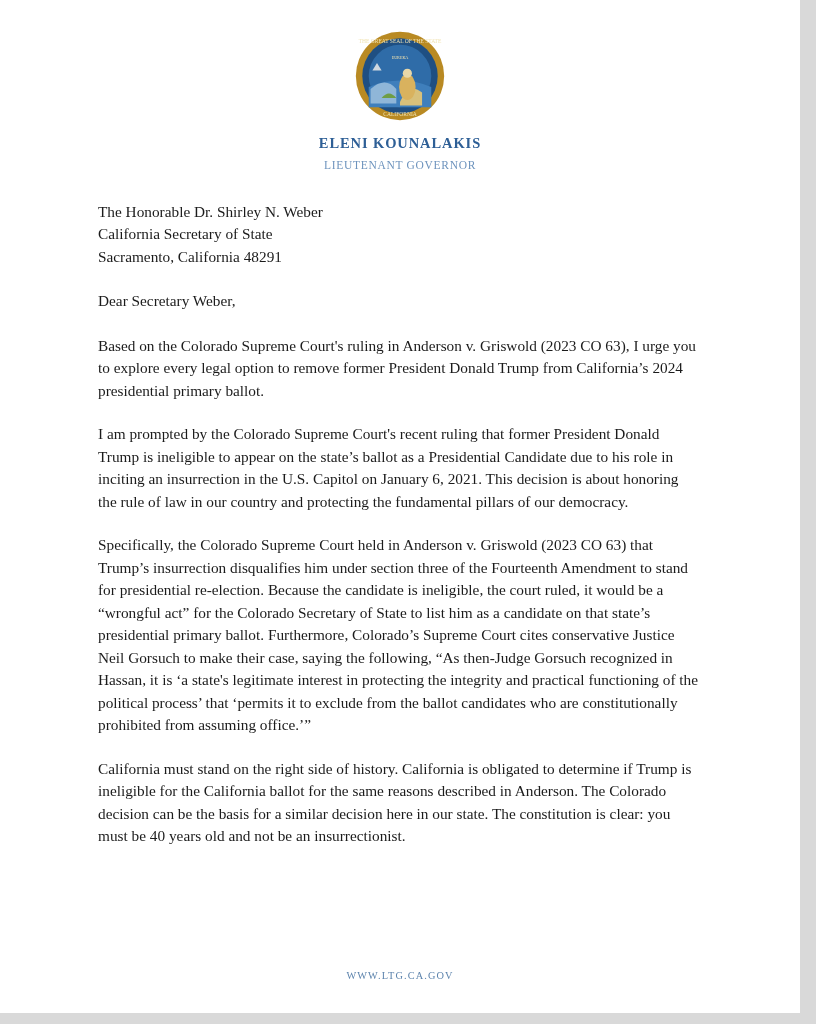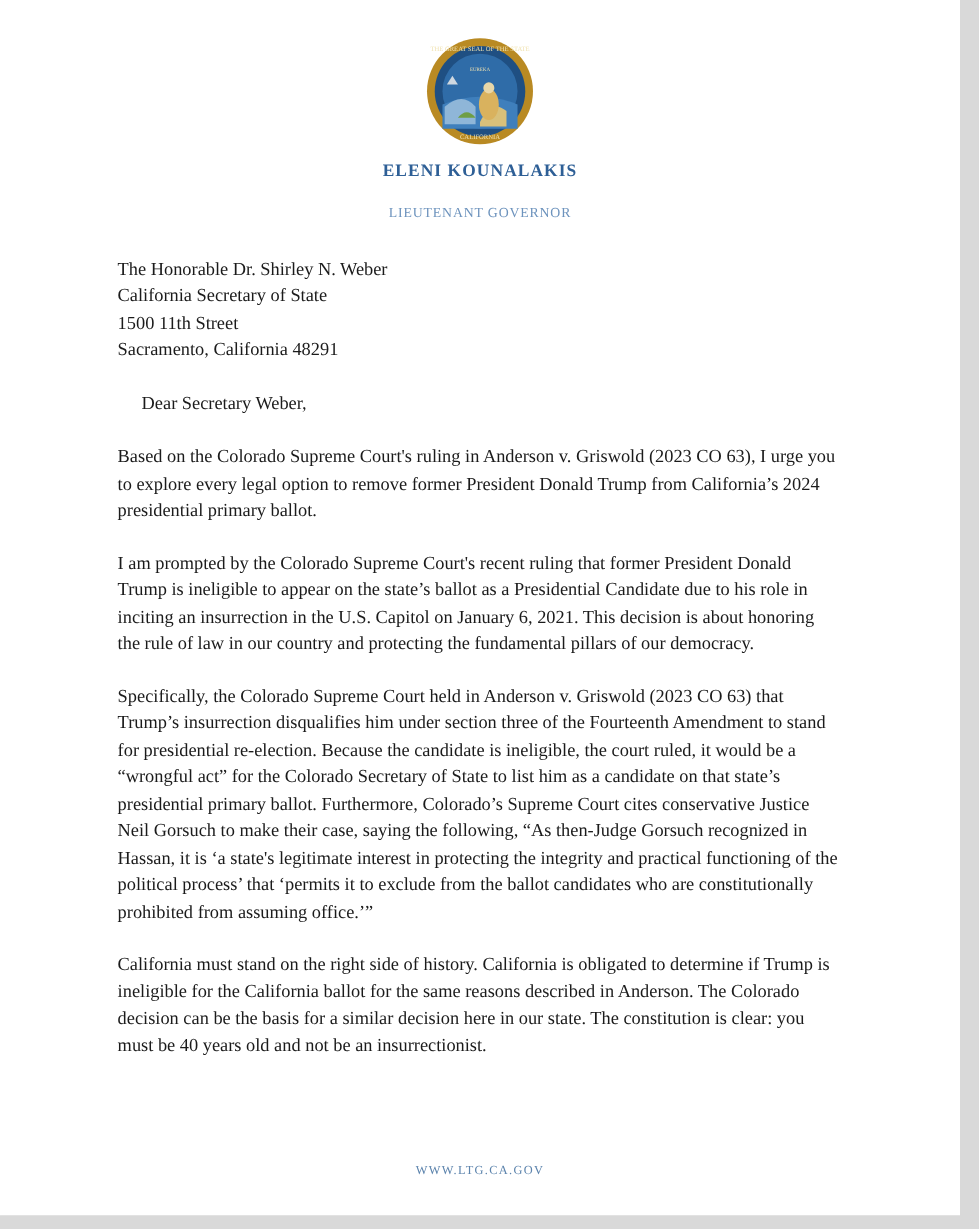--- a/index.html
+++ b/index.html
@@ -41,21 +41,21 @@
   }
   .lh-name {
     margin-top: 13px;
     font-family: "Liberation Serif", serif;
     font-weight: bold;
     font-size: 14.5px;
     letter-spacing: 0.9px;
     color: #2e5f96;
   }
   .lh-title {
-    margin-top: 20px;
+    margin-top: 7px;
     font-family: "Liberation Serif", serif;
     font-size: 11.5px;
     letter-spacing: 0.7px;
     color: #6d93bd;
   }
 
   
   .letter-body {
     margin: 30px 100px 0 98px;
     font-size: 15.3px;
@@ -68,21 +68,20 @@
   }
   .addr-line {
     display: block;
   }
   .address {
     margin-bottom: 22px;
     margin-top: 24px;
   }
   .salutation {
     margin-bottom: 22px;
-    margin-left: 20px;
   }
   .para {
     margin-bottom: 21px;
     text-align: left;
   }
   .para:last-child {
     margin-bottom: 0;
   }
 
   
@@ -146,21 +145,20 @@
       </svg>
       <div class="lh-name">ELENI KOUNALAKIS</div>
       <div class="lh-title">LIEUTENANT GOVERNOR</div>
     </div>
 
     <div class="letter-body">
 
       <div class="address">
         <span class="addr-line">The Honorable Dr. Shirley N. Weber</span>
         <span class="addr-line">California Secretary of State</span>
-        <span class="addr-line">1500 11th Street</span>
         <span class="addr-line">Sacramento, California 48291</span>
       </div>
 
       <div class="salutation">Dear Secretary Weber,</div>
 
       <p class="para">Based on the Colorado Supreme Court's ruling in Anderson v. Griswold (2023 CO 63), I urge you to explore every legal option to remove former President Donald Trump from California’s 2024 presidential primary ballot.</p>
       <p class="para">I am prompted by the Colorado Supreme Court's recent ruling that former President Donald Trump is ineligible to appear on the state’s ballot as a Presidential Candidate due to his role in inciting an insurrection in the U.S. Capitol on January 6, 2021. This decision is about honoring the rule of law in our country and protecting the fundamental pillars of our democracy.</p>
       <p class="para">Specifically, the Colorado Supreme Court held in Anderson v. Griswold (2023 CO 63) that Trump’s insurrection disqualifies him under section three of the Fourteenth Amendment to stand for presidential re-election. Because the candidate is ineligible, the court ruled, it would be a “wrongful act” for the Colorado Secretary of State to list him as a candidate on that state’s presidential primary ballot. Furthermore, Colorado’s Supreme Court cites conservative Justice Neil Gorsuch to make their case, saying the following, “As then-Judge Gorsuch recognized in Hassan, it is ‘a state's legitimate interest in protecting the integrity and practical functioning of the political process’ that ‘permits it to exclude from the ballot candidates who are constitutionally prohibited from assuming office.’”</p>
       <p class="para">California must stand on the right side of history. California is obligated to determine if Trump is ineligible for the California ballot for the same reasons described in Anderson. The Colorado decision can be the basis for a similar decision here in our state. The constitution is clear: you must be 40 years old and not be an insurrectionist.</p>
     </div>

